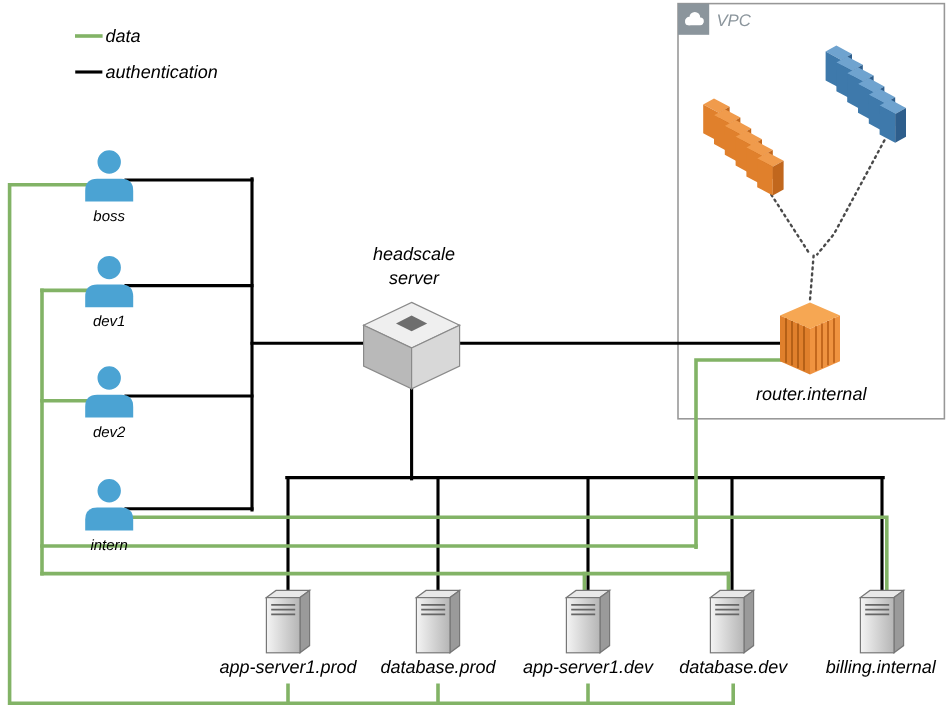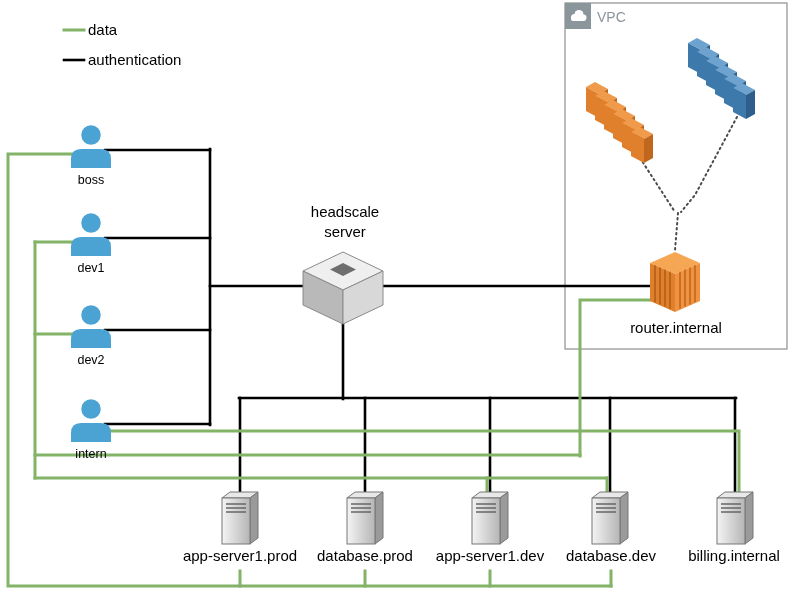--- a/index.html
+++ b/index.html
@@ -1,16 +1,16 @@
 <!DOCTYPE html>
 <html><head>
 <meta charset="utf-8">
 <style>
   html,body { margin:0; padding:0; background:#ffffff; }
-  .canvas { position:relative; width:792px; height:593px; background:#fff; overflow:hidden; }
+  .canvas { position:relative; width:792px; height:593px; background:#fff; overflow:hidden;font-style:italic; }
   svg text { font-family:"Liberation Sans", sans-serif; fill:#000000; }
   .lbl { font-size:15px; }
   .lbl-small { font-size:12.5px; }
   .vpc-lbl { font-size:14px; fill:#8B959C; }
   .edge-auth { stroke:#000000; stroke-width:2.6; fill:none; stroke-linecap:square; }
   .edge-data { stroke:#82B366; stroke-width:3; fill:none; stroke-linecap:square; }
   .dotted { stroke:#4a4a4a; stroke-width:2; fill:none; stroke-dasharray:1.5 3.5; stroke-linecap:round; }
 </style>
 </head>
 <body>

